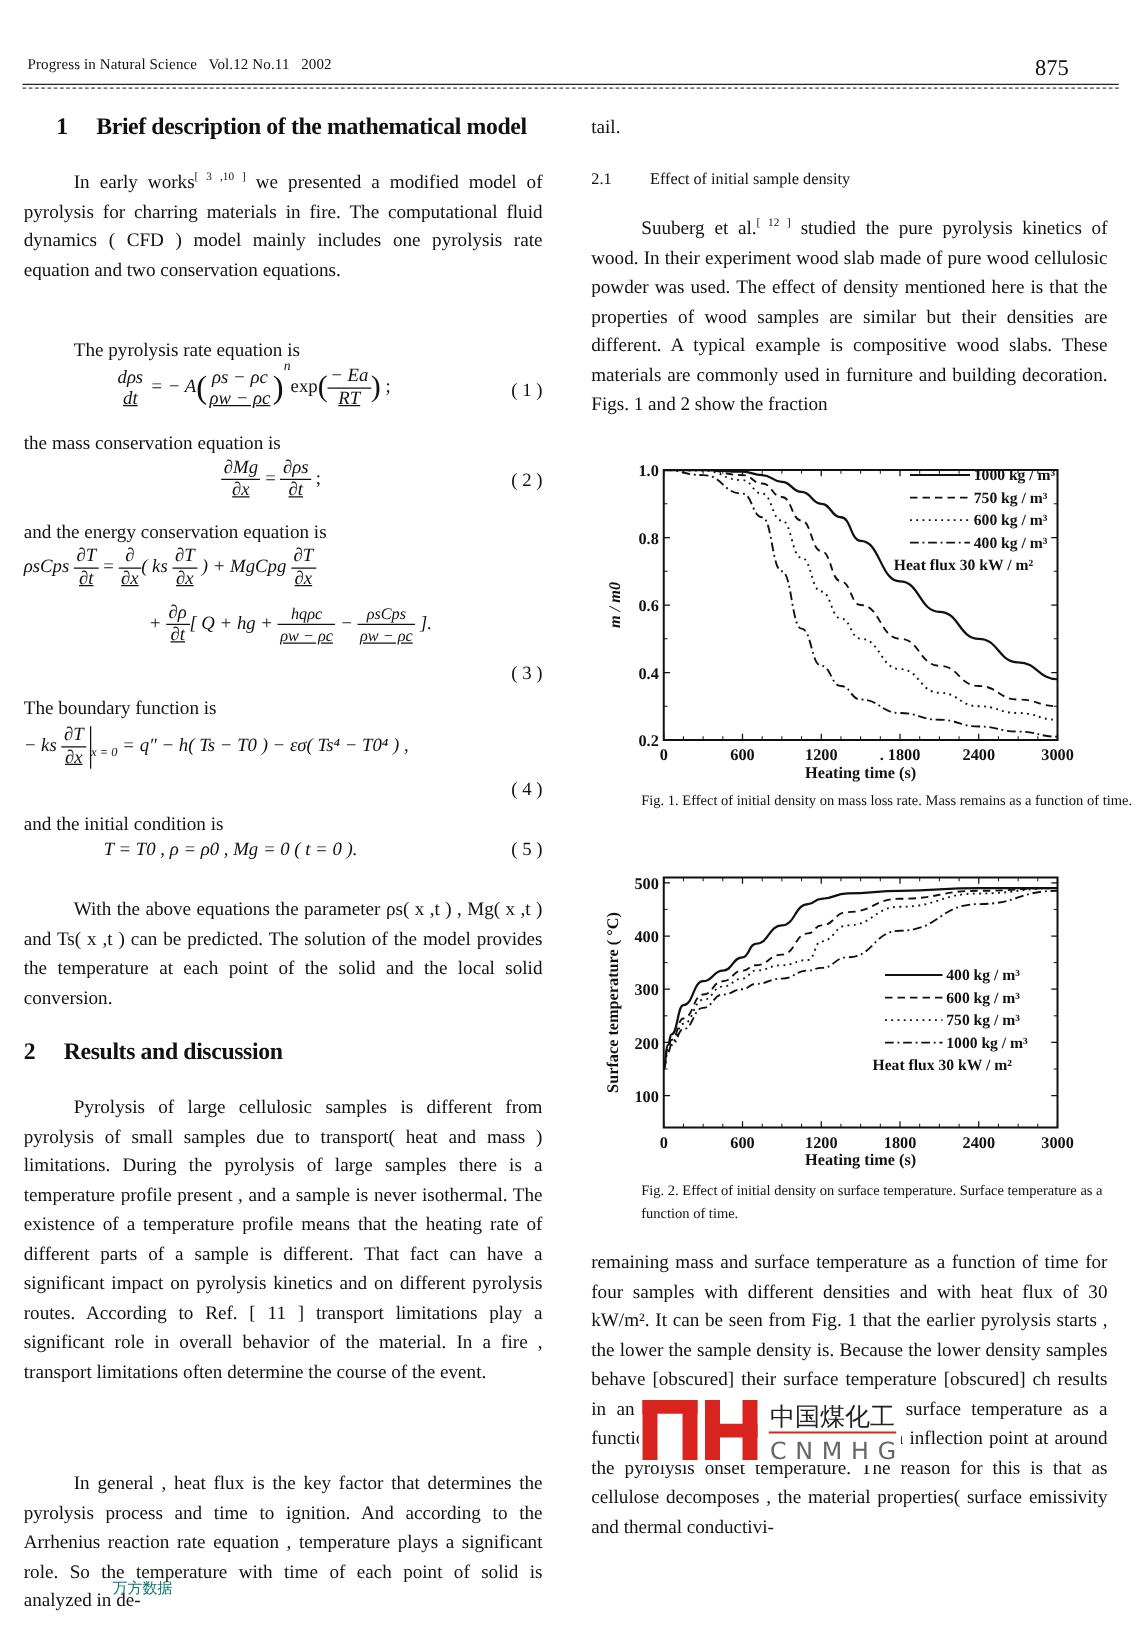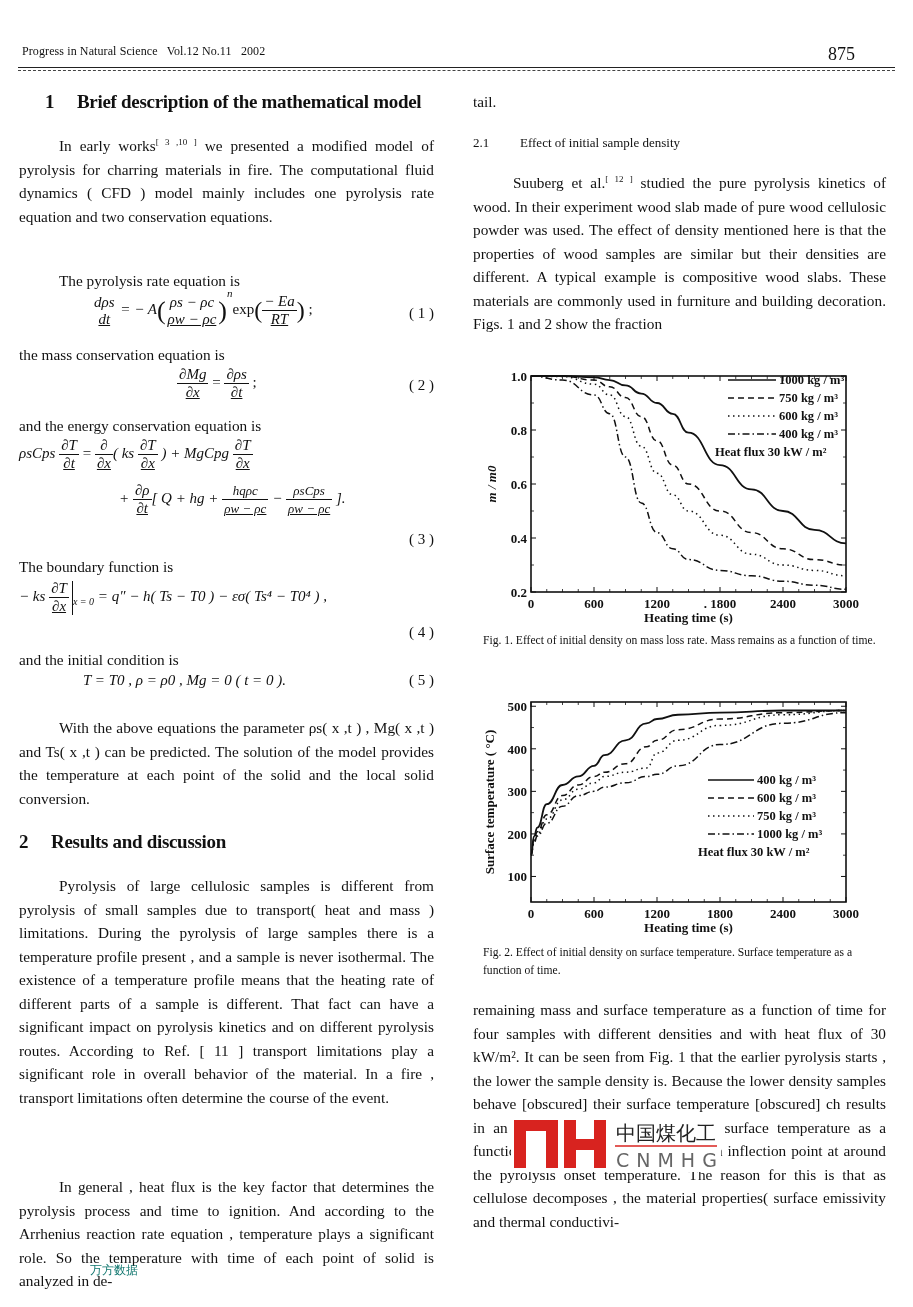--- a/index.html
+++ b/index.html
@@ -17,21 +17,21 @@
   .h1 .num { display:inline-block; width:32px; }
   .h2 { font-size:13px; }
   .h2 .num { display:inline-block; width:47px; }
   p { margin:0; text-indent:40px; }
   sup { font-size:9px; line-height:0; }
   .eq { font-size:15px; font-style:italic; white-space:nowrap; }
   .eqno { position:absolute; right:0; font-style:normal; }
   .frac { display:inline-block; vertical-align:middle; text-align:center; line-height:17px; }
   .frac .n { display:block; border-bottom:1px solid #111; padding:0 2px; }
   .frac .d { display:block; padding:0 2px;text-decoration:underline; }
-  .caption { font-size:11.6px; line-height:18px; }
+  .caption { font-size:11.6px; line-height:18px;margin-left:30px; }
   .logo { left:511px; top:1117px; width:210px; height:55px; }
   .watermark { left:90px; top:1262px; font-family:"DejaVu Sans",sans-serif; font-size:12px; color:#0f766e; }
   svg text { font-family:"Liberation Serif",serif; }
 </style>
 </head>
 <body>
 
 <div class="abs header" style="white-space:pre">Progress in Natural Science   Vol.12 No.11   2002</div>
 <div class="abs pagenum">875</div>
 <div class="abs rule1"></div>

